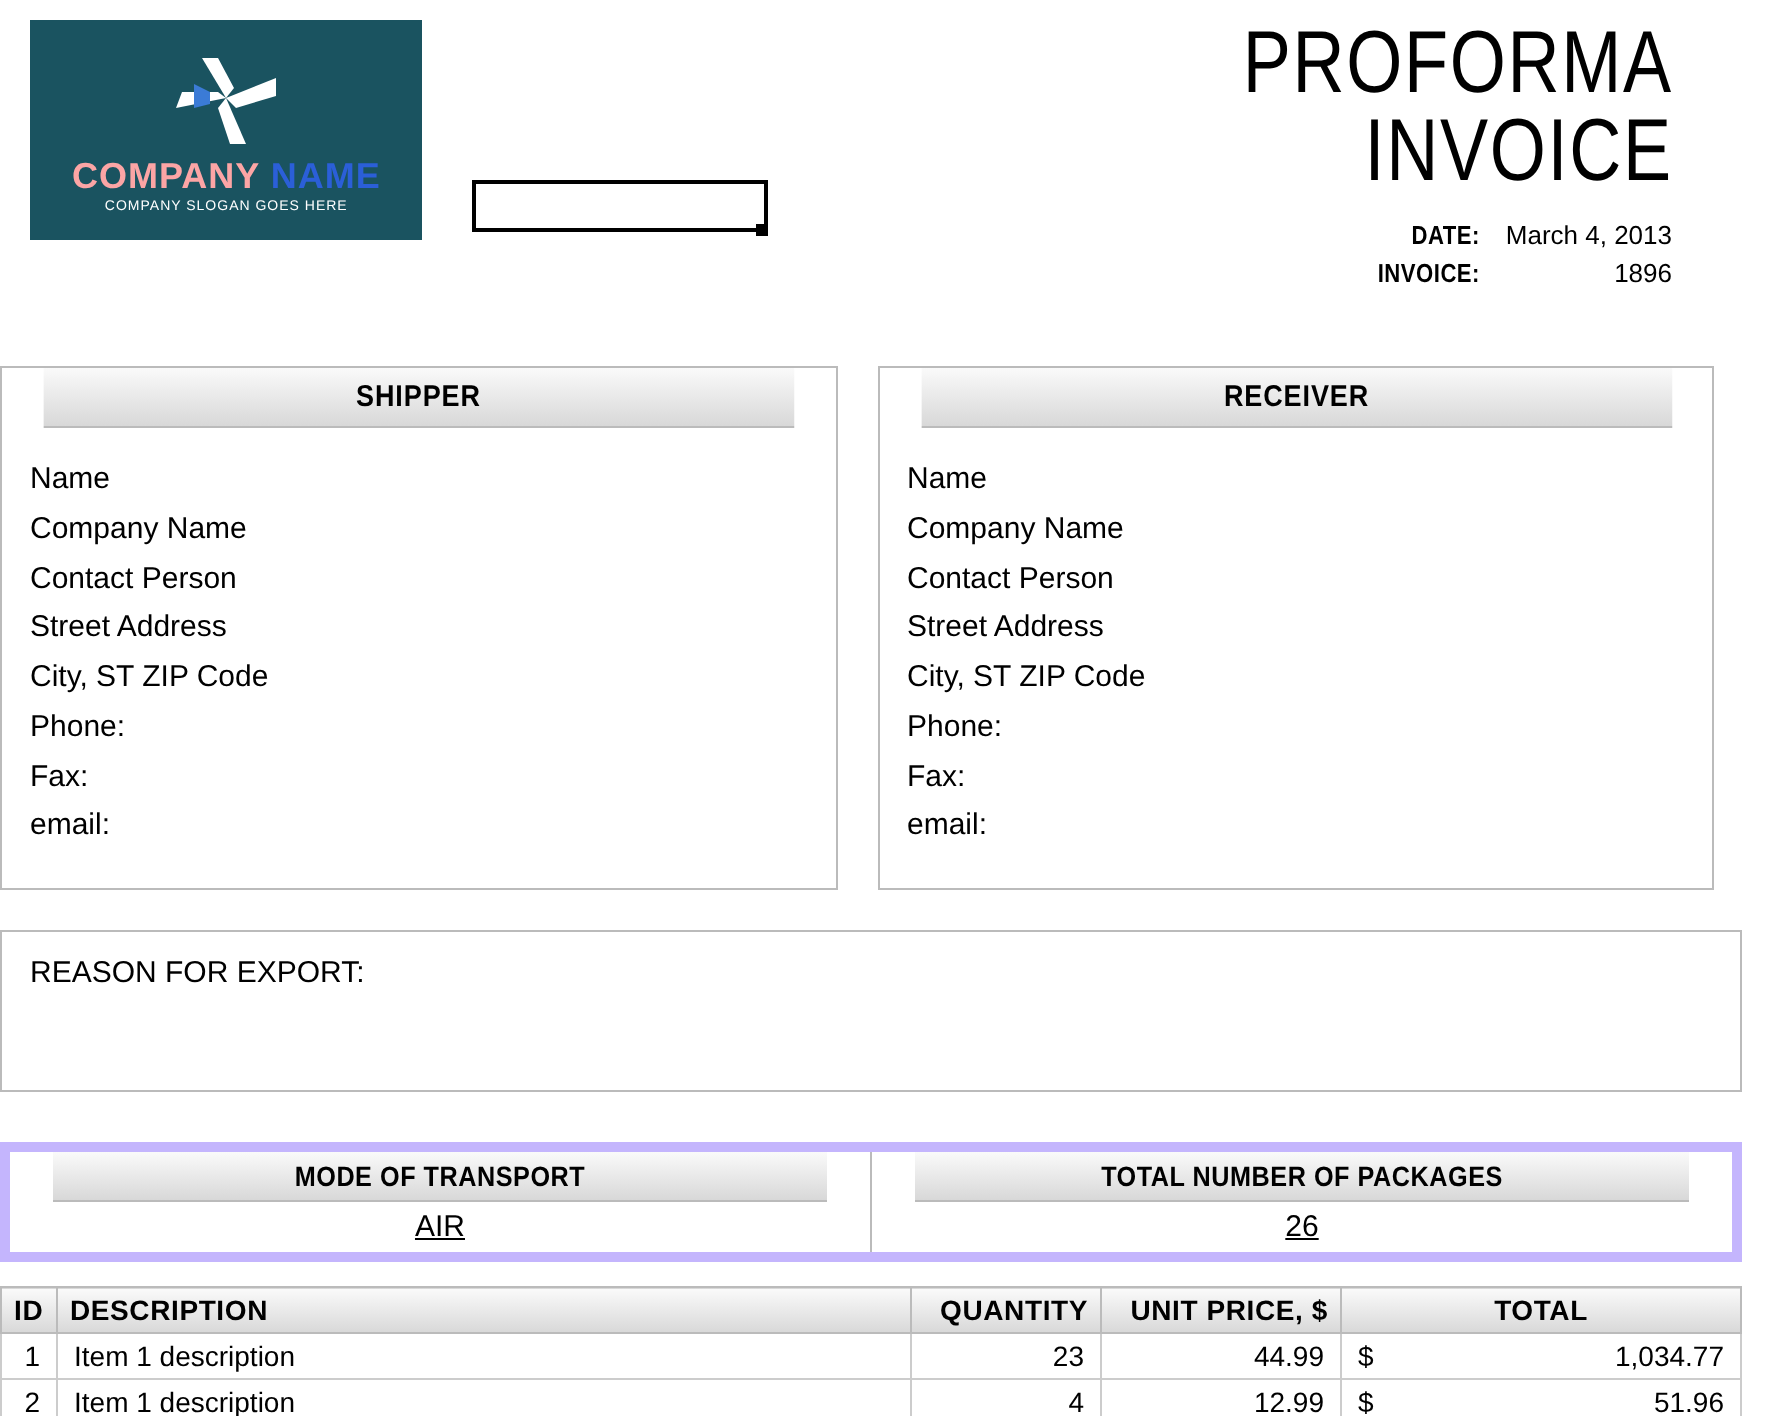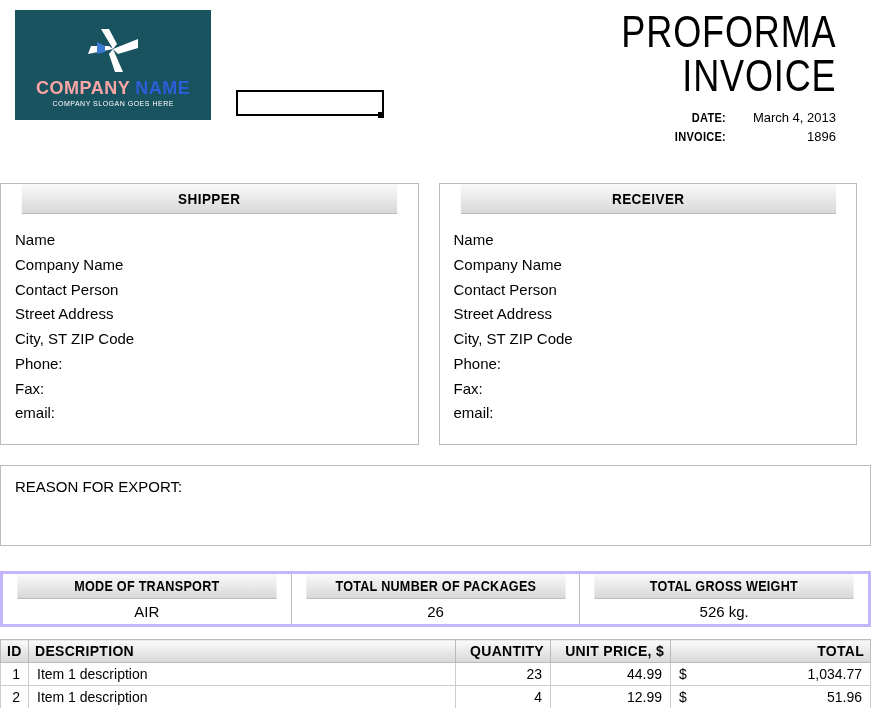--- a/index.html
+++ b/index.html
@@ -80,21 +80,21 @@
     margin: 0;
     line-height: 1;
   }
   .meta {
     margin-top: 12px;
     font-size: 13px;
   }
   .meta-row {
     display: flex;
     justify-content: flex-end;
-    gap: 20px;
+    gap: 6px;
     margin-bottom: 4px;
   }
   .meta-label {
     font-weight: bold;
     font-stretch: condensed;
     letter-spacing: 0.3px;
     transform: scaleX(0.85);
     transform-origin: right;
     width: 70px;
     text-align: right;
@@ -134,21 +134,21 @@
   .reason-box {
     margin: 20px 15px 0 0;
     border: 1px solid #bbb;
     padding: 12px 14px 50px 14px;
     font-size: 15px;
     font-stretch: condensed;
   }
   .summary-row {
     display: flex;
     margin: 25px 15px 0 0;
-    border: 3px solid #c4b5fd;
+    border: 5px solid #c4b5fd;
   }
   .summary-cell {
     flex: 1;
     border-right: 1px solid #bbb;
   }
   .summary-cell:last-child { border-right: none; }
   .summary-head {
     background: linear-gradient(#fafafa, #d8d8d8);
     text-align: center;
     font-weight: bold;
@@ -157,20 +157,21 @@
     border-bottom: 1px solid #bbb;
     font-size: 14px;
     transform: scaleX(0.9);
     letter-spacing: 0.3px;
   }
   .summary-val {
     text-align: center;
     padding: 4px 0;
     font-size: 15px;
     font-stretch: condensed;
+    text-decoration: underline;
   }
   .items {
     margin: 12px 15px 0 0;
     border-collapse: collapse;
     width: calc(100% - 15px);
     font-size: 14px;
   }
   .items th {
     background: linear-gradient(#fafafa, #d8d8d8);
     border: 1px solid #bbb;
@@ -187,21 +188,21 @@
   .r { text-align: right; }
   .l { text-align: left; margin-left: 16px; }
   .cur-cell { position: relative; }
   .cur { float: left; }
   .amt { float: right; }
   .cur-cell::after { content:""; display:block; clear:both; }
   .col-id { width: 28px; }
   .col-desc { width: auto; }
   .col-qty { width: 95px; }
   .col-unit { width: 120px; }
-  .col-total { width: 200px; }
+  .col-total { width: 200px; text-align: center; }
 </style>
 </head>
 <body>
 
 <div class="page">
 
   <div class="header-row">
     <div class="logo-box">
       <svg class="logo-glyph" width="60" height="50" viewBox="0 0 60 50">
         <polygon points="30,25 18,5 26,5 34,20" fill="#fff"></polygon>
@@ -267,24 +268,20 @@
   </div>
 
   <div class="summary-row">
     <div class="summary-cell">
       <div class="summary-head">MODE OF TRANSPORT</div>
       <div class="summary-val">AIR</div>
     </div>
     <div class="summary-cell">
       <div class="summary-head">TOTAL NUMBER OF PACKAGES</div>
       <div class="summary-val">26</div>
-    </div>
-    <div class="summary-cell">
-      <div class="summary-head">TOTAL GROSS WEIGHT</div>
-      <div class="summary-val">526 kg.</div>
     </div>
   </div>
 
   <table class="items">
     <thead>
       <tr>
         <th class="col-id l">ID</th>
         <th class="col-desc l">DESCRIPTION</th>
         <th class="col-qty r">QUANTITY</th>
         <th class="col-unit r">UNIT PRICE, $</th>

